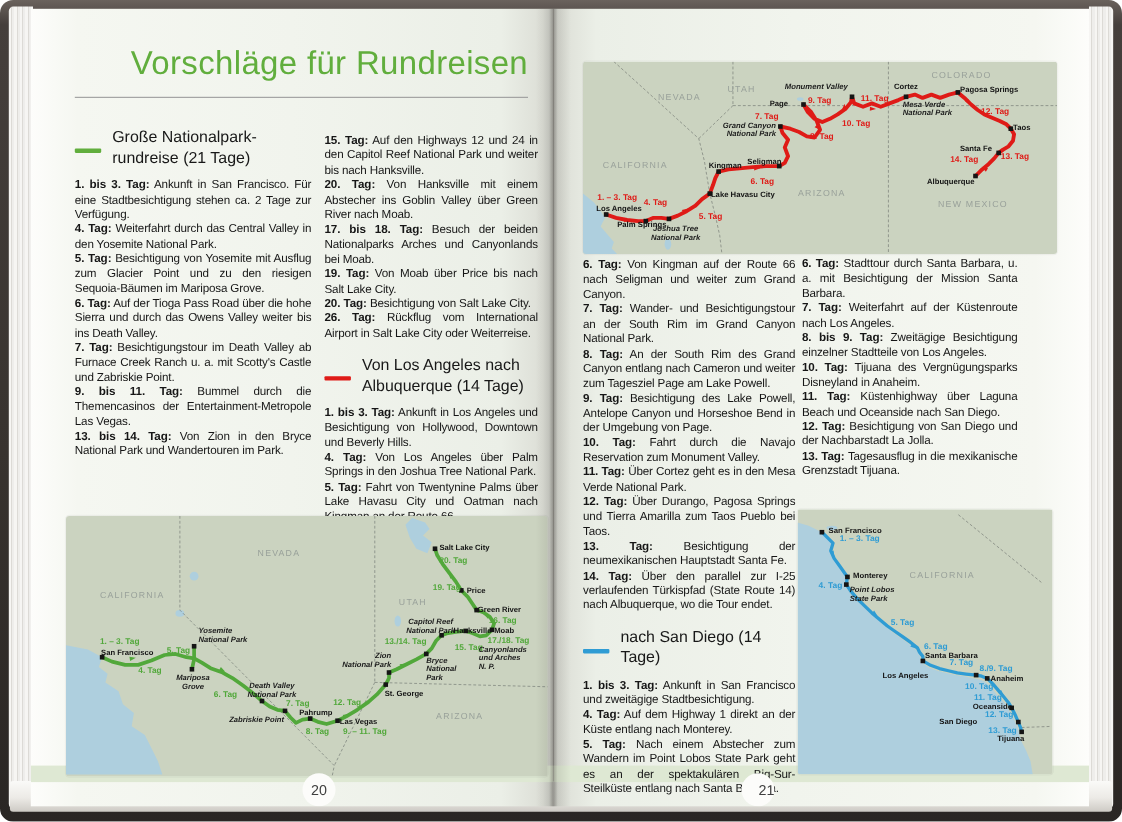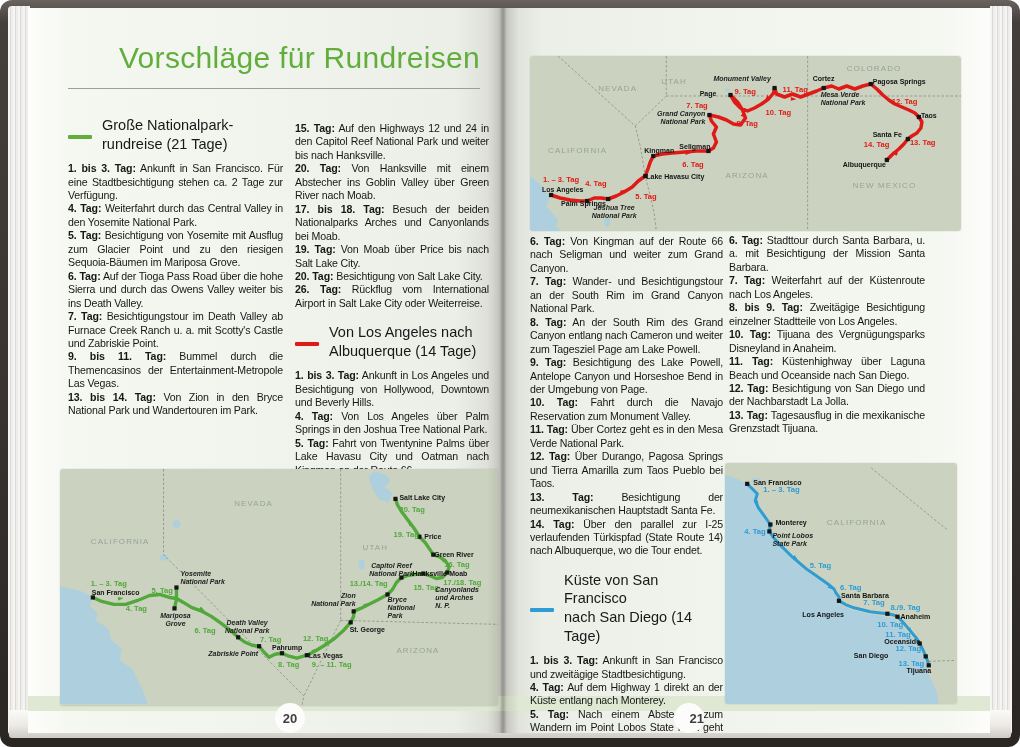--- a/index.html
+++ b/index.html
@@ -7,21 +7,21 @@
   .cover{position:absolute;inset:0;border-radius:12px;background:linear-gradient(180deg,#6a625d 0%,#453f3c 3%,#38332f 55%,#2a2624 100%);}
   .edge-left{position:absolute;left:8px;top:6px;bottom:12px;width:22px;border-radius:4px 0 0 4px;background:repeating-linear-gradient(90deg,#f6f5f3 0 2px,#dcdad6 2px 3px,#eeedeb 3px 5px);}
   .edge-right{position:absolute;right:8px;top:6px;bottom:12px;width:22px;border-radius:0 4px 4px 0;background:repeating-linear-gradient(90deg,#f6f5f3 0 2px,#dcdad6 2px 3px,#eeedeb 3px 5px);}
   .edge-bottom{position:absolute;left:9px;right:9px;bottom:9px;height:28px;border-radius:3px;background:linear-gradient(180deg,#fafaf8 0%,#eceae6 55%,#cdcac4 100%);}
   .page{position:absolute;top:8px;height:725px;overflow:hidden;}
   .page-left{left:28px;width:475px;background:linear-gradient(90deg,#fdfdfb 0%,#f5f7f1 9%,#f1f4ed 50%,#ebefe7 90%,#dcded6 98%,#caccc5 100%);}
   .page-right{left:503px;width:487px;background:linear-gradient(270deg,#fdfdfb 0%,#f5f7f1 10%,#f1f4ed 55%,#ebefe7 92%,#dcded6 99%,#cbcdc6 100%);}
   .gutter-shadow{position:absolute;left:487px;top:8px;width:32px;height:725px;z-index:6;pointer-events:none;
     background:linear-gradient(90deg,rgba(55,50,45,0) 0%,rgba(55,50,45,.10) 38%,rgba(55,50,45,.38) 50%,rgba(55,50,45,.12) 62%,rgba(55,50,45,0) 100%);}
   .band{position:absolute;left:0;right:0;bottom:22px;height:15px;background:var(--band,#dee8d3);}
-  .pagenum{position:absolute;bottom:0;width:30px;height:30px;border-radius:50%;background:#fcfcfa;display:flex;align-items:center;justify-content:center;font-size:13px;color:#3f3f3f;z-index:4;font-weight:bold;}
+  .pagenum{position:absolute;bottom:0;width:30px;height:30px;border-radius:50%;background:#fcfcfa;display:flex;align-items:center;justify-content:center;font-size:13px;color:#3f3f3f;z-index:4;}
   .pagenum-left{left:247px;}
   .pagenum-right{left:171px;justify-content:flex-end;}
   .title{position:absolute;left:40px;top:33px;width:412px;text-align:right;font-size:30px;letter-spacing:.3px;color:var(--green,#61ae3d);}
   .title-rule{position:absolute;left:40px;top:80px;width:412px;height:1px;background:#9d9d9d;}
   .col{position:absolute;}
   .lp-col1{left:40px;top:108px;width:215px;}
   .lp-col2{left:267px;top:114px;width:194px;}
   .rp-col1{left:27px;top:227px;width:193px;}
   .rp-col2{left:226px;top:226px;width:196px;}
   .tour-heading{display:flex;gap:10px;margin:13px 0 9px;font-size:14.5px;font-weight:normal;line-height:1.28;color:#181818;align-items:center;}
@@ -266,21 +266,20 @@
           <p><b>9. Tag:</b> <span>Besichtigung des Lake Powell, Antelope Canyon und Horseshoe Bend in der Umgebung von Page.</span></p>
           <p><b>10. Tag:</b> <span>Fahrt durch die Navajo Reservation zum Monument Valley.</span></p>
           <p><b>11. Tag:</b> <span>Über Cortez geht es in den Mesa Verde National Park.</span></p>
           <p><b>12. Tag:</b> <span>Über Durango, Pagosa Springs und Tierra Amarilla zum Taos Pueblo bei Taos.</span></p>
           <p><b>13. Tag:</b> <span>Besichtigung der neumexikanischen Hauptstadt Santa Fe.</span></p>
           <p><b>14. Tag:</b> <span>Über den parallel zur I-25 verlaufenden Türkispfad (State Route 14) nach Albuquerque, wo die Tour endet.</span></p>
         </div>
       <div class="tour-heading">
         <span class="dash dash-blue"></span>
         <div>
-          <div>Küste von San Francisco</div>
           <div>nach San Diego (14 Tage)</div>
         </div>
       </div>
       <div class="items">
 
       <p><b>1. bis 3. Tag:</b> <span>Ankunft in San Francisco und zweitägige Stadtbesichtigung.</span></p>
           <p><b>4. Tag:</b> <span>Auf dem Highway 1 direkt an der Küste entlang nach Monterey.</span></p>
           <p><b>5. Tag:</b> <span>Nach einem Abstecher zum Wandern im Point Lobos State Park geht es an der spektakulären Big-Sur-Steilküste entlang nach Santa Barbara.</span></p>
         </div>
     </div>

